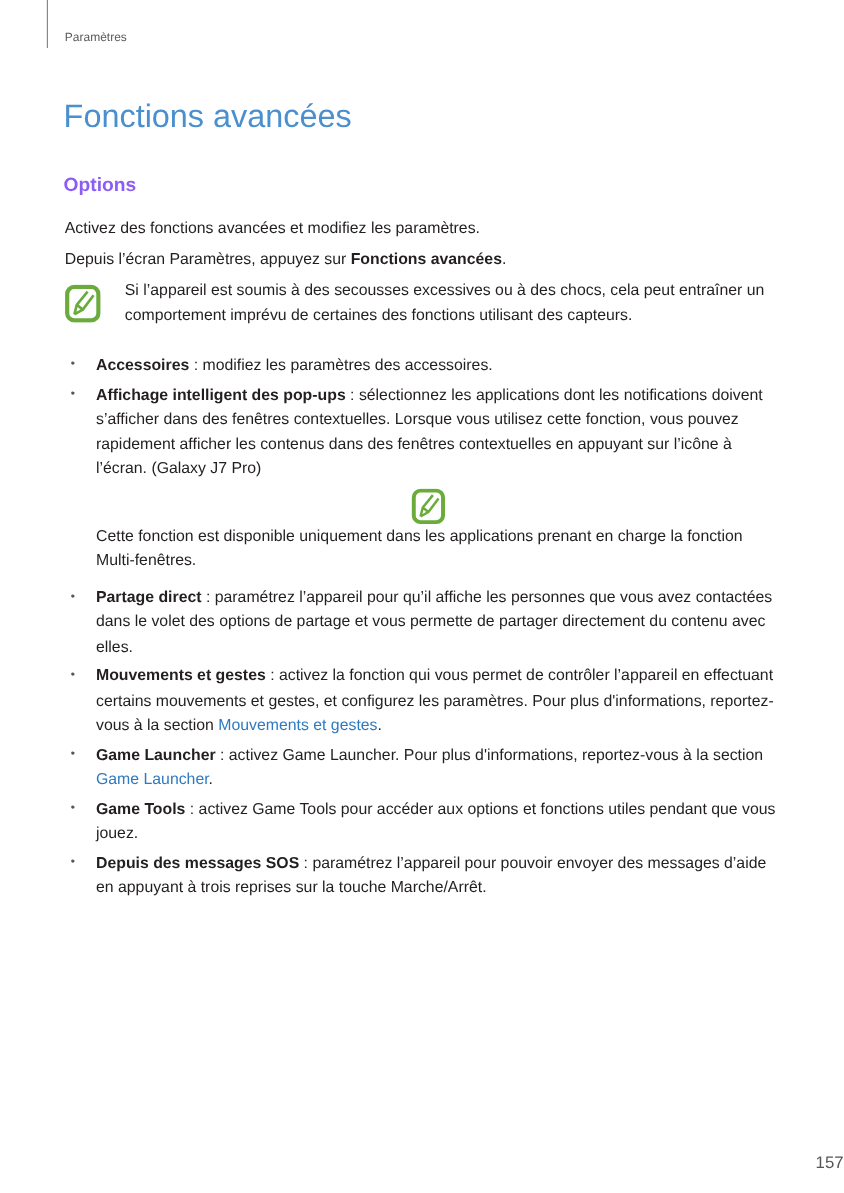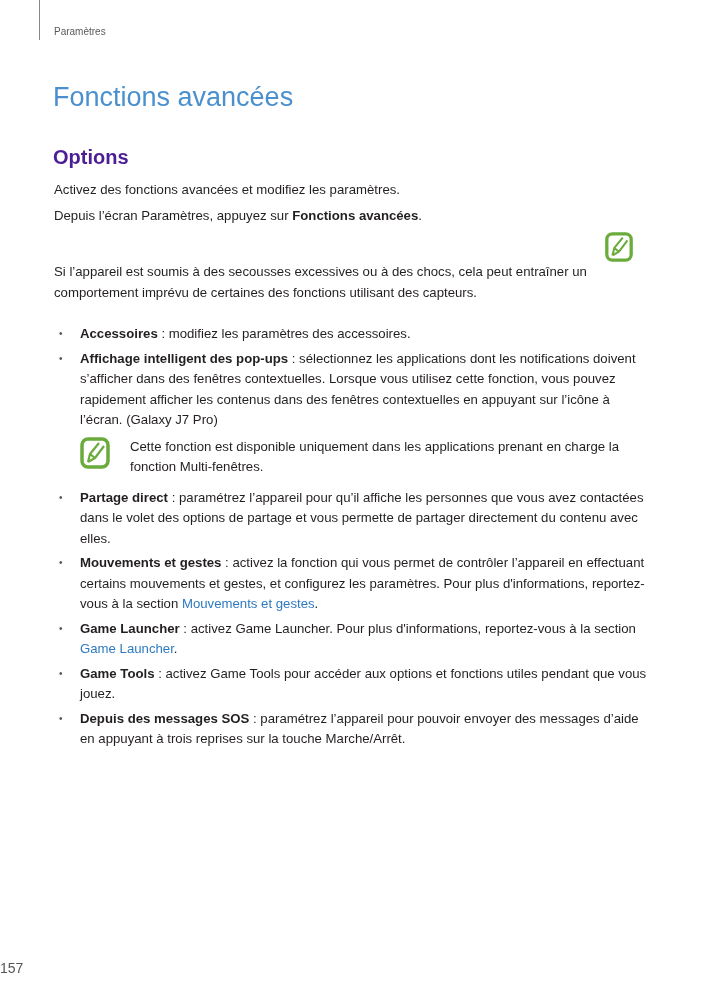--- a/index.html
+++ b/index.html
@@ -1,34 +1,34 @@
 <!DOCTYPE html>
 <html><head>
 <meta charset="utf-8">
 <style>
   html, body { margin: 0; padding: 0; background: #ffffff; }
   body { width: 703px; height: 994px; position: relative; overflow: hidden;
          font-family: "Liberation Sans", sans-serif; color: #231f20; }
   .vline { position: absolute; left: 39px; top: 0; width: 1px; height: 40px; background: #888; }
   .header { position: absolute; left: 54px; top: 26px; font-size: 10px; color: #5a5a5a; }
   .title { position: absolute; left: 53px; top: 82px; font-size: 27px; color: #4a90cf; font-weight: normal; margin: 0; }
-  .subtitle { position: absolute; left: 53px; top: 146px; font-size: 20px; color: #4c1d95; margin: 0; }
+  .subtitle { position: absolute; left: 53px; top: 146px; font-size: 16px; color: #8b5cf6; margin: 0; }
   .content { position: absolute; left: 54px; top: 180px; width: 600px; font-size: 13.2px; line-height: 20.5px; }
   .p { margin: 0 0 5px 0; }
-  .note { display: flex; align-items: flex-end; margin: 6px 0 10px 0; flex-direction: column; }
+  .note { display: flex; align-items: center; margin: 6px 0 10px 0; }
   .note .icon { width: 30px; height: 32px; flex: 0 0 30px; margin-right: 20px; margin-top: 0; }
   .note .text { flex: 1; }
   ul.items { list-style: none; padding: 0; margin: 21px 0 0 0; }
   ul.items > li { position: relative; padding-left: 26px; margin-bottom: 4px; }
   ul.items > li::before { content: "•"; position: absolute; left: 5px; top: 0; font-size: 10px; color: #555; }
   .bold { font-weight: bold; }
   .link { color: #2e7ac0; }
-  .subnote { display: flex; align-items: flex-start; margin: 6px 0 10px 0; }
+  .subnote { display: flex; align-items: center; margin: 6px 0 10px 0; flex-direction: column; }
   .subnote .icon { width: 30px; height: 32px; flex: 0 0 30px; margin-right: 20px; }
-  .pagenum { position: absolute; left: 0; width: 703px; top: 960px; text-align: left; font-size: 14px; color: #555; }
+  .pagenum { position: absolute; left: 0; width: 703px; top: 960px; text-align: right; font-size: 14px; color: #555; }
 </style>
 </head>
 <body>
 
 <div class="vline"></div>
 <div class="header">Paramètres</div>
 <h1 class="title">Fonctions avancées</h1>
 <h2 class="subtitle">Options</h2>
 
 <div class="content">

